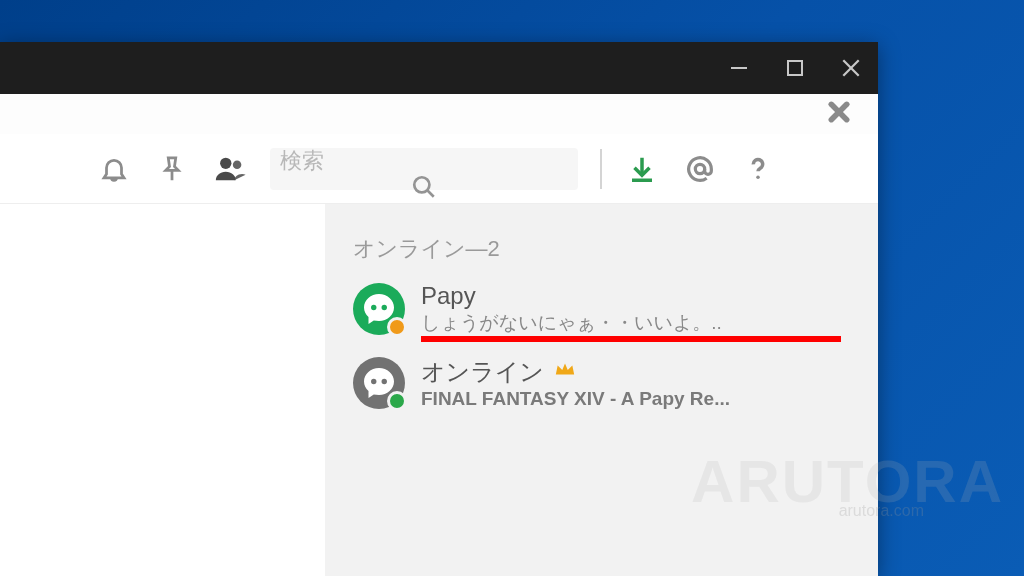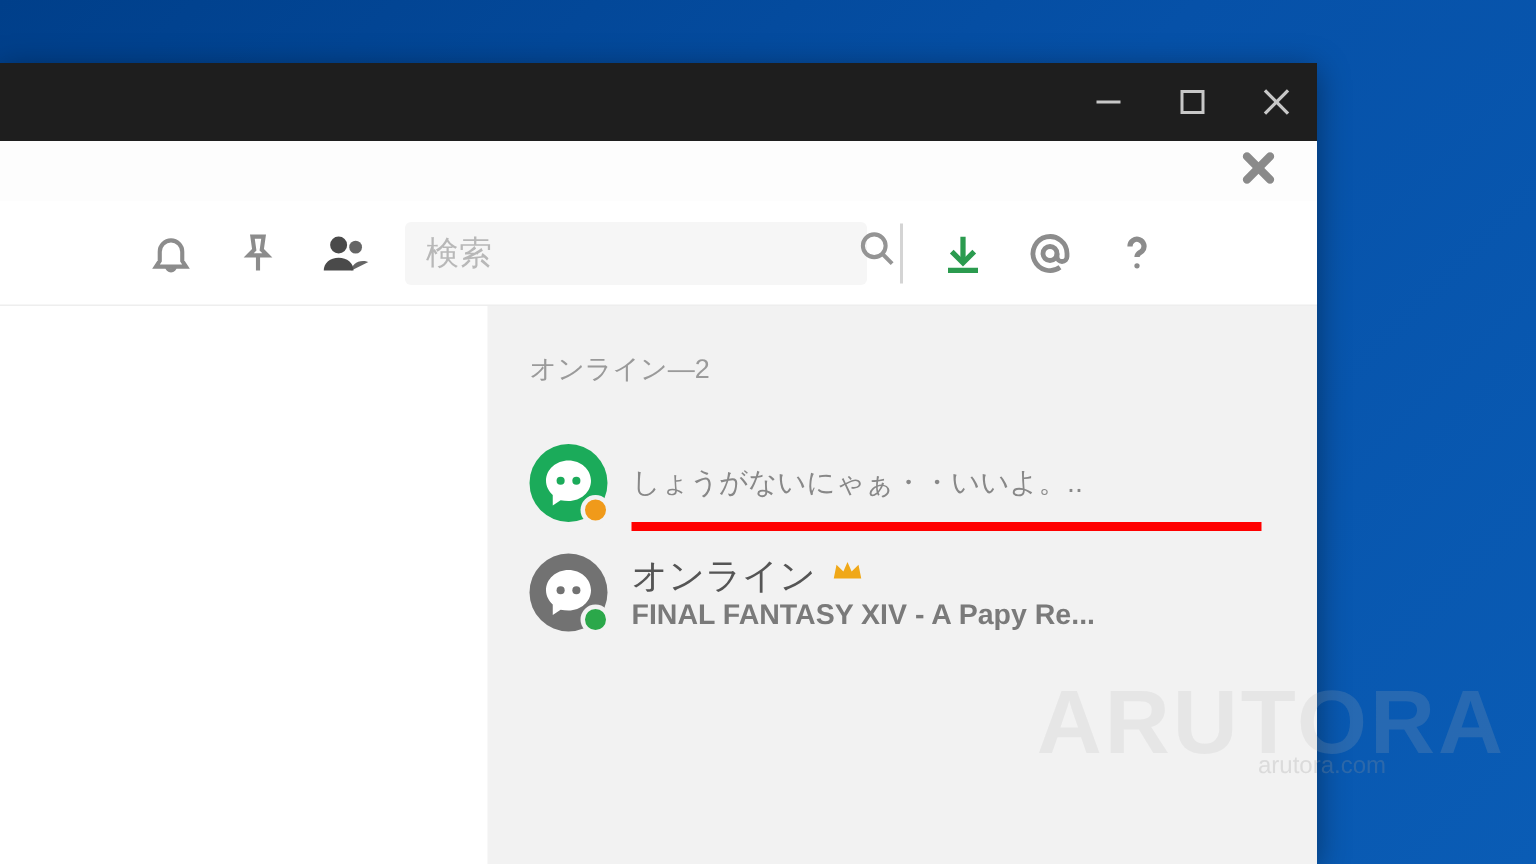--- a/index.html
+++ b/index.html
@@ -78,20 +78,21 @@
     }
     .search-box {
       background: #f6f6f6;
       border-radius: 4px;
       height: 42px;
       width: 308px;
       display: flex;
       align-items: center;
       padding: 0 14px;
       gap: 0;
+      flex-direction: column;
     }
     .search-input {
       flex: 1;
       border: none;
       background: transparent;
       font-size: 22px;
       color: #999;
       outline: none;
     }
     .search-input::placeholder {
@@ -116,22 +117,22 @@
       width: 325px;
       background: #fff;
     }
     .member-panel {
       flex: 1;
       background: #f2f2f2;
       padding: 30px 18px 18px 28px;
     }
     .section-header {
       color: #9a9a9a;
-      font-size: 18px;
-      margin-bottom: 28px;
+      font-size: 22px;
+      margin-bottom: 8px;
       font-weight: 400;
     }
     .member-item {
       display: flex;
       align-items: center;
       gap: 16px;
       padding: 10px 0;
       position: relative;
     }
     .avatar {
@@ -317,20 +318,23 @@
           <div class="avatar-circle avatar-green">
             <svg width="36" height="36" viewBox="0 0 24 24" fill="#fff">
                 <path d="M12 2C6.5 2 2 6 2 11c0 2.5 1.2 4.7 3 6.3V22l3.5-2.3c1.1.2 2.3.3 3.5.3 5.5 0 10-4 10-9S17.5 2 12 2z"></path>
                 <circle cx="8.5" cy="11" r="1.8" fill="#1bab5a"></circle>
                 <circle cx="15.5" cy="11" r="1.8" fill="#1bab5a"></circle>
               </svg>
           </div>
           <div class="status-dot status-idle"></div>
         </div>
         <div class="member-info">
+          <div class="member-name">
+            <span>Papy</span>
+          </div>
           <div class="member-status">しょうがないにゃぁ・・いいよ。..</div>
         </div>
         <div class="underline-red"></div>
       </div>
 
       <div class="member-item">
         <div class="avatar">
           <div class="avatar-circle avatar-grey">
             <svg width="36" height="36" viewBox="0 0 24 24" fill="#fff">
                 <path d="M12 2C6.5 2 2 6 2 11c0 2.5 1.2 4.7 3 6.3V22l3.5-2.3c1.1.2 2.3.3 3.5.3 5.5 0 10-4 10-9S17.5 2 12 2z"></path>

